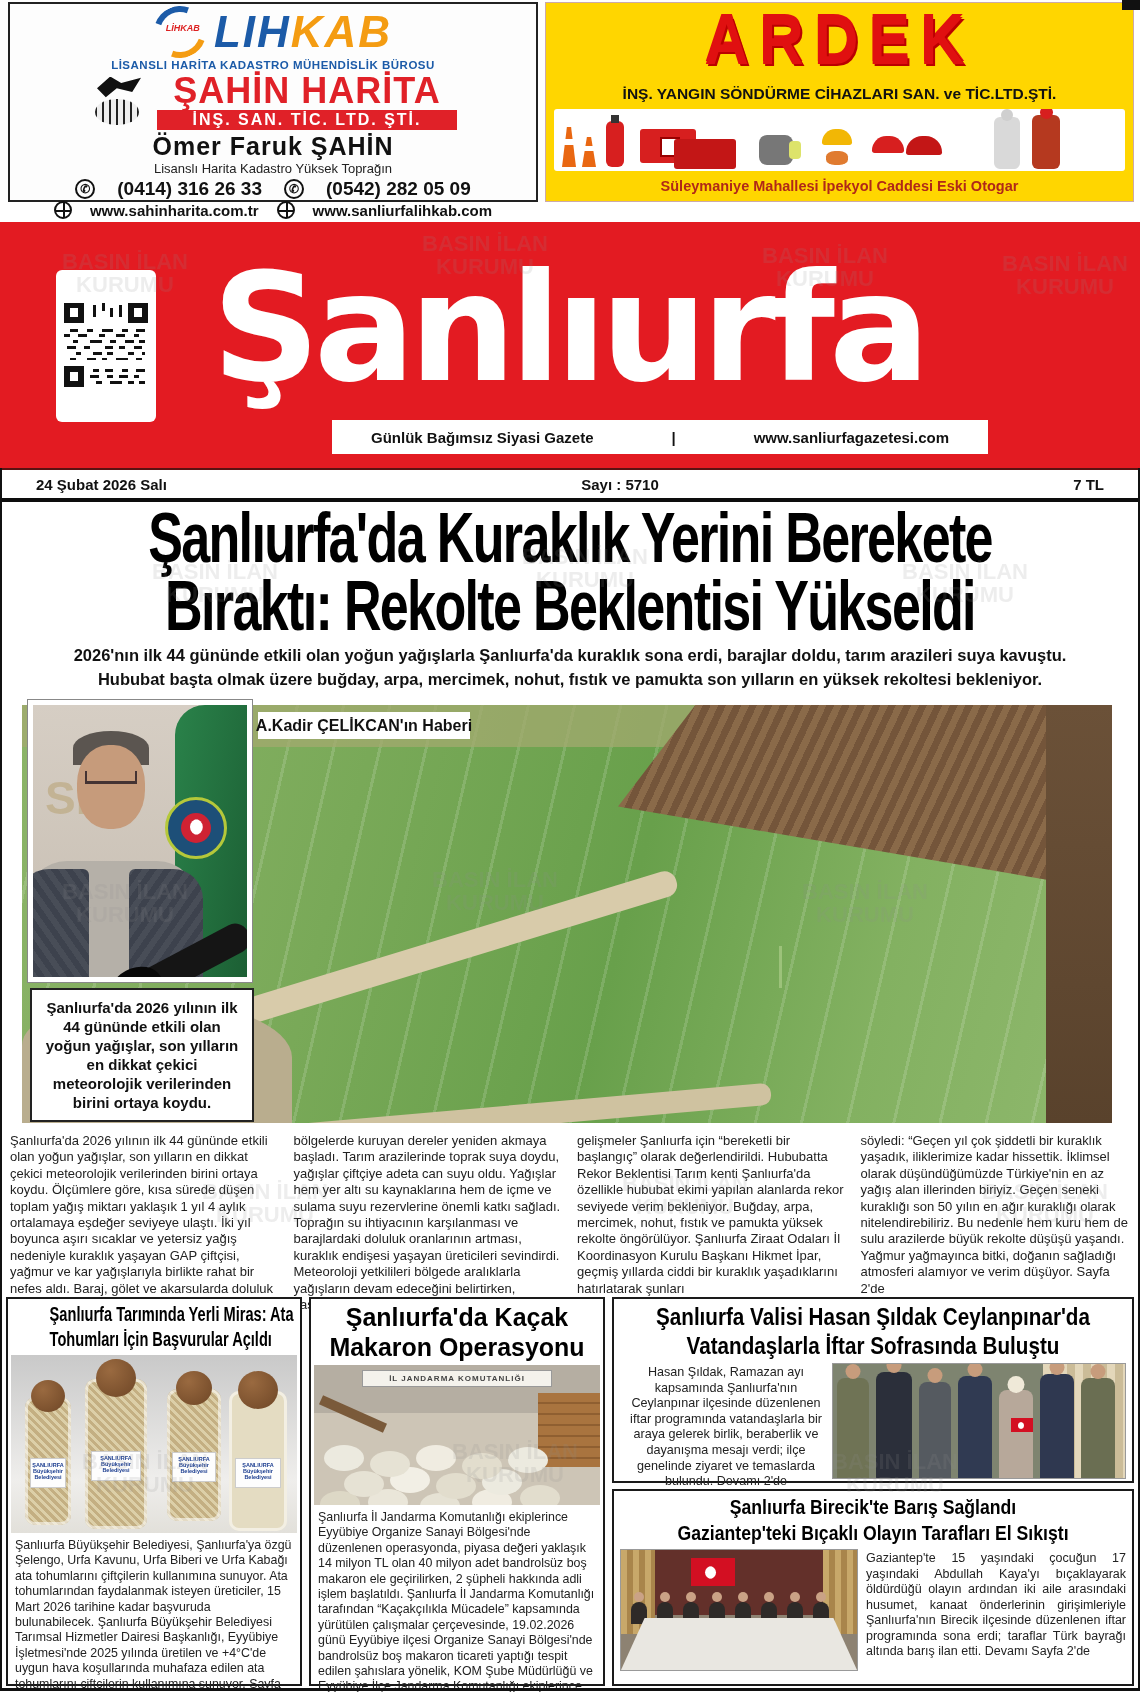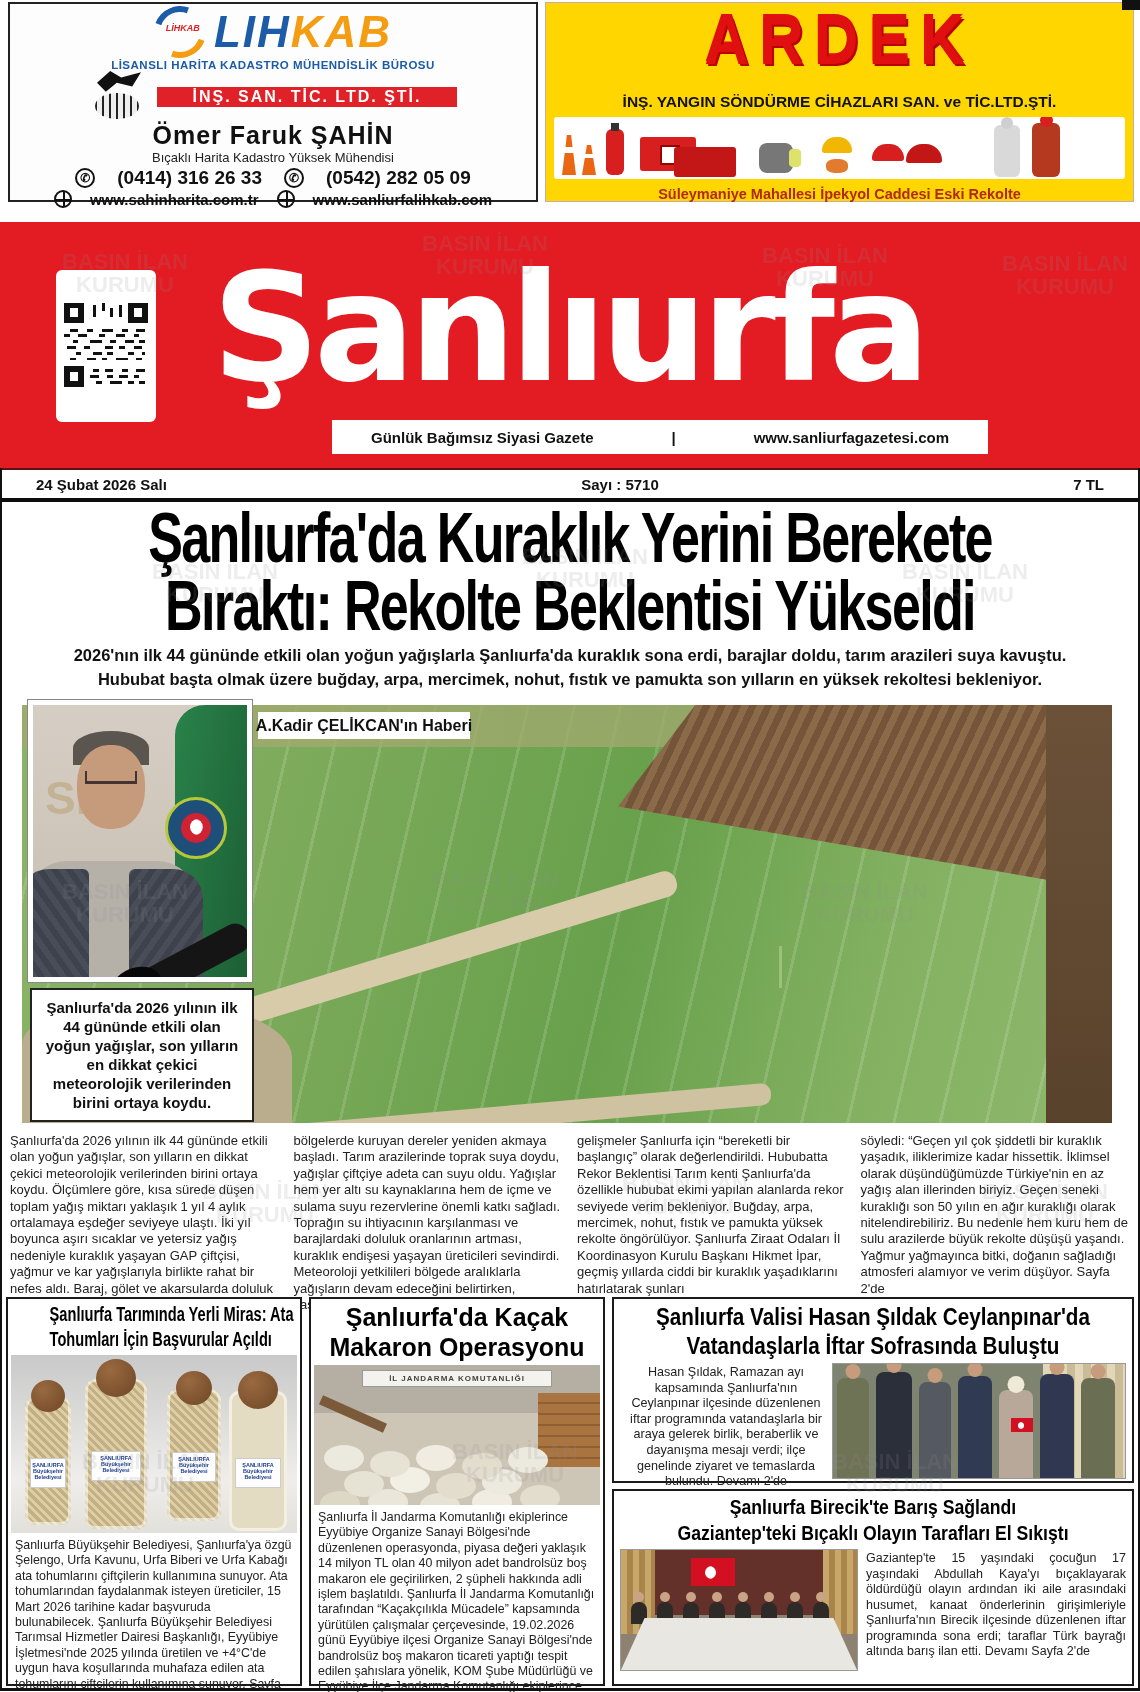--- a/index.html
+++ b/index.html
@@ -40,21 +40,21 @@
   .cicon{display:inline-flex;width:20px;height:20px;border:2px solid #111;border-radius:50%;
          align-items:center;justify-content:center;font-size:12px;line-height:1;}
   .gicon{display:inline-block;width:18px;height:18px;border:2px solid #111;border-radius:50%;position:relative;}
   .gicon:before{content:"";position:absolute;left:0;right:0;top:50%;height:2px;background:#111;}
   .gicon:after{content:"";position:absolute;left:50%;top:0;bottom:0;width:2px;background:#111;}
 
   .ardek{left:545px;top:2px;width:589px;height:200px;background:#ffd600;border:1px solid #caa;
          text-align:center;}
   .ar-brand{font-size:62px;font-weight:bold;color:#e01010;letter-spacing:10px;line-height:64px;margin-top:6px;
             text-shadow:2px 2px 0 #b00,0 -3px 0 #e01010;transform:scaleY(1.1);}
-  .ar-sub{font-weight:bold;font-size:15.5px;color:#111;margin-top:20px;}
+  .ar-sub{font-weight:bold;font-size:15.5px;color:#111;margin-top:12px;}
   .ar-strip{position:relative;height:62px;background:#fff;margin:6px 8px 0;border-radius:3px;overflow:hidden;}
   .cone{position:absolute;bottom:4px;width:14px;height:40px;background:linear-gradient(#e96712,#e96712 30%,#fff 30%,#fff 45%,#e96712 45%);
         clip-path:polygon(35% 0,65% 0,100% 100%,0 100%);}
   .ext{position:absolute;bottom:4px;left:52px;width:18px;height:46px;background:#d71f1f;border-radius:6px;}
   .ext:before{content:"";position:absolute;top:-6px;left:5px;width:8px;height:8px;background:#333;}
   .cab{position:absolute;bottom:8px;left:86px;width:56px;height:34px;background:#d71f1f;border-radius:3px;}
   .cab:before{content:"";position:absolute;left:20px;top:8px;width:16px;height:16px;background:#fff;border:2px solid #900;}
   .cab2{position:absolute;bottom:2px;left:120px;width:62px;height:30px;background:#c31616;border-radius:3px;}
   .appar{position:absolute;bottom:6px;left:205px;width:34px;height:30px;background:#777;border-radius:8px;}
   .appar:before{content:"";position:absolute;right:-8px;top:6px;width:12px;height:18px;background:#dde36a;border-radius:4px;}
@@ -238,25 +238,26 @@
         </div>
       <div class="lk-brand"><span class="b1">LIH</span><span class="b2">KAB</span></div>
     </div>
     <div class="lk-sub">LİSANSLI HARİTA KADASTRO MÜHENDİSLİK BÜROSU</div>
     <div class="lk-mid">
       <div class="eagle">
           <div class="bird"></div>
           <div class="globe"></div>
         </div>
       <div>
+        <div class="sahin">ŞAHİN HARİTA</div>
         <div class="sahin-bar">İNŞ. SAN. TİC. LTD. ŞTİ.</div>
       </div>
     </div>
     <div class="omer">Ömer Faruk ŞAHİN</div>
-    <div class="omer-t">Bıçaklı Harita Kadastro Yüksek Mühendisi</div>
+    <div class="omer-t">Lisanslı Harita Kadastro Yüksek Toprağın</div>
     <div class="lk-row">
       <span class="cicon">✆</span>
       <span>(0414) 316 26 33</span>
       <span class="cicon">✆</span>
       <span>(0542) 282 05 09</span>
     </div>
     <div class="lk-row2">
       <span class="gicon"></span>
       <span>www.sahinharita.com.tr</span>
       <span class="gicon"></span>
@@ -275,21 +276,21 @@
       <div class="cab2"></div>
       <div class="appar"></div>
       <div class="helm-y"></div>
       <div class="glove"></div>
       <div class="helm-r1"></div>
       <div class="helm-r2"></div>
       <div class="suit1"></div>
       <div class="suit2"></div>
     </div>
     <div class="ar-addr">
-      <div>Süleymaniye Mahallesi İpekyol Caddesi Eski Rekolte</div>
+      <div>Süleymaniye Mahallesi İpekyol Caddesi Eski Otogar</div>
     </div>
   </div>
 
   <div class="abs mast">
     <div class="qrbox">
       <svg width="84" height="126" viewBox="0 0 29 42" shape-rendering="crispEdges">
         <g fill="#111" transform="translate(0,6)">
           <path d="M0 0h7v7H0zM22 0h7v7h-7zM0 22h7v7H0z"></path>
           <path d="M2 2h3v3H2zM24 2h3v3h-3zM2 24h3v3H2z" fill="#fff"></path>
           <rect x="10" y="1" width="1" height="4"></rect>

